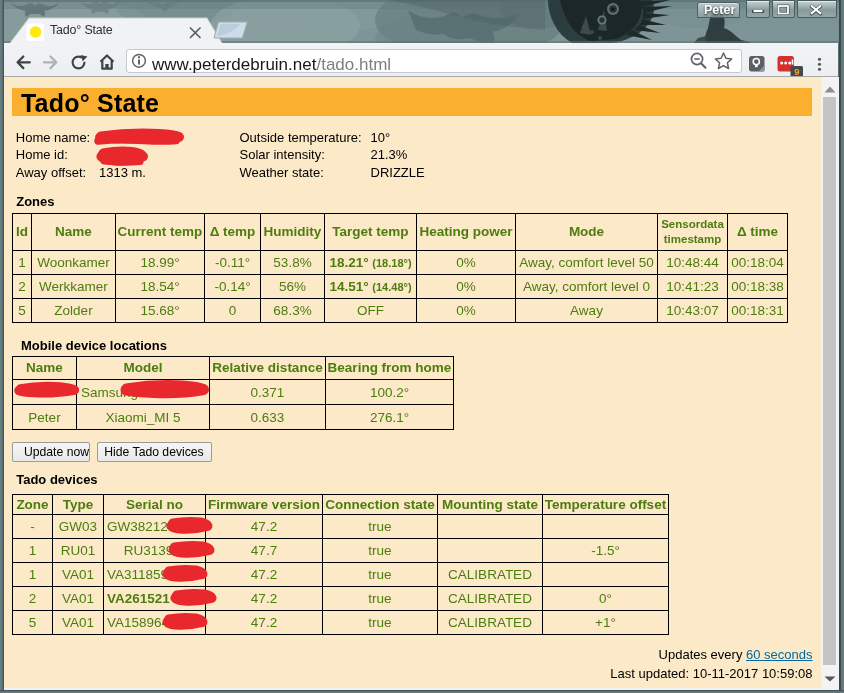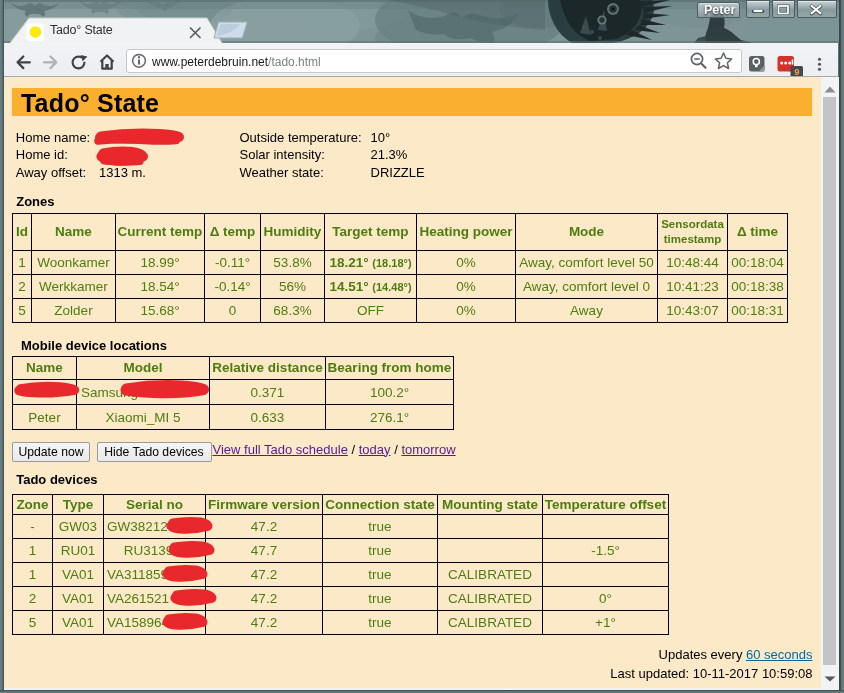--- a/index.html
+++ b/index.html
@@ -6,21 +6,21 @@
   html,body { width:844px; height:693px; overflow:hidden; }
   body { position:relative; background:#5E7376; font-family:"Liberation Sans",sans-serif; }
   .abs { position:absolute; }
   
   #theme { left:0; top:0; }
   #tabtitle { left:50px; top:22.9px; font-size:12.5px; letter-spacing:-0.2px; color:#2E2E2E; }
   #toolbar { left:4px; top:43px; width:834px; height:34px;
     background:linear-gradient(180deg,#F2F3F5,#ECEEF1); border-bottom:1px solid #A8A8A8; }
   #omnibox { left:122px; top:6px; width:616px; height:23.5px; background:#fff;
     border:1px solid #C5C8CC; border-radius:3px; }
-  #urltext { left:152px; top:54.5px; font-size:12px; color:#17181A; }
+  #urltext { left:152px; top:54.5px; font-size:17px; color:#17181A; }
   #urltext .gray { color:#7B8087; }
   .winbtn { top:0; height:17.5px; border:1px solid #42525535; border:1px solid #4A5A5D;
     background:linear-gradient(180deg,rgba(225,233,234,.75) 0%,rgba(168,183,185,.65) 45%,rgba(140,158,160,.6) 55%,rgba(160,176,178,.7) 100%);
     border-radius:0 0 2px 2px; box-shadow:inset 0 1px 0 rgba(255,255,255,.6); }
   
   #content { left:4px; top:77px; width:816.5px; height:611px; background:#FCE9C8; overflow:hidden;
     font-size:13.5px; color:#000; }
   #h1band { left:8px; top:10.8px; width:800px; height:28px; background:#FBAF2E; }
   #h1band span { position:absolute; left:9px; top:1px; font-size:25px; font-weight:bold; letter-spacing:0.2px; }
   table { border-collapse:collapse; table-layout:fixed; font-family:"Liberation Sans",sans-serif;
@@ -286,23 +286,22 @@
           <td>100.2°</td>
         </tr>
     <tr style="height:25px;">
           <td>Peter</td>
           <td>Xiaomi_MI 5</td>
           <td>0.633</td>
           <td>276.1°</td>
         </tr>
   </tbody>
     </table>
-  <button style="left:8px;top:365px;width:78px;">Update now</button>
+  <button style="left:8px;top:365px;width:78px;text-align:right;">Update now</button>
   <button style="left:92.5px;top:365px;width:115px;">Hide Tado devices</button>
-  <span class="abs t13" style="left:208.5px;top:364.5px;"><a class="v" href="#">View full Tado schedule</a> / <a class="v" href="#">today</a> / <a class="v" href="#">tomorrow</a></span>
 
   <span class="abs bold t13" style="left:12.2px;top:394.9px;">Tado devices</span>
   <table class="abs" style="left:8px;top:416.5px;width:656px;">
     <colgroup>
         <col style="width:40px">
         <col style="width:51px">
         <col style="width:102px">
         <col style="width:117px">
         <col style="width:115px">
         <col style="width:105px">
@@ -341,21 +340,21 @@
           <td>VA01</td>
           <td style="text-align:left;padding-left:3px;">VA311859</td>
           <td>47.2</td>
           <td>true</td>
           <td>CALIBRATED</td>
           <td></td>
         </tr>
     <tr style="height:24px;">
           <td>2</td>
           <td>VA01</td>
-          <td style="text-align:left;padding-left:3px;">VA261521</td>
+          <td style="text-align:left;padding-left:3px;font-weight:bold;">VA261521</td>
           <td>47.2</td>
           <td>true</td>
           <td>CALIBRATED</td>
           <td>0°</td>
         </tr>
     <tr style="height:24px;">
           <td>5</td>
           <td>VA01</td>
           <td style="text-align:left;padding-left:3px;">VA158964</td>
           <td>47.2</td>

